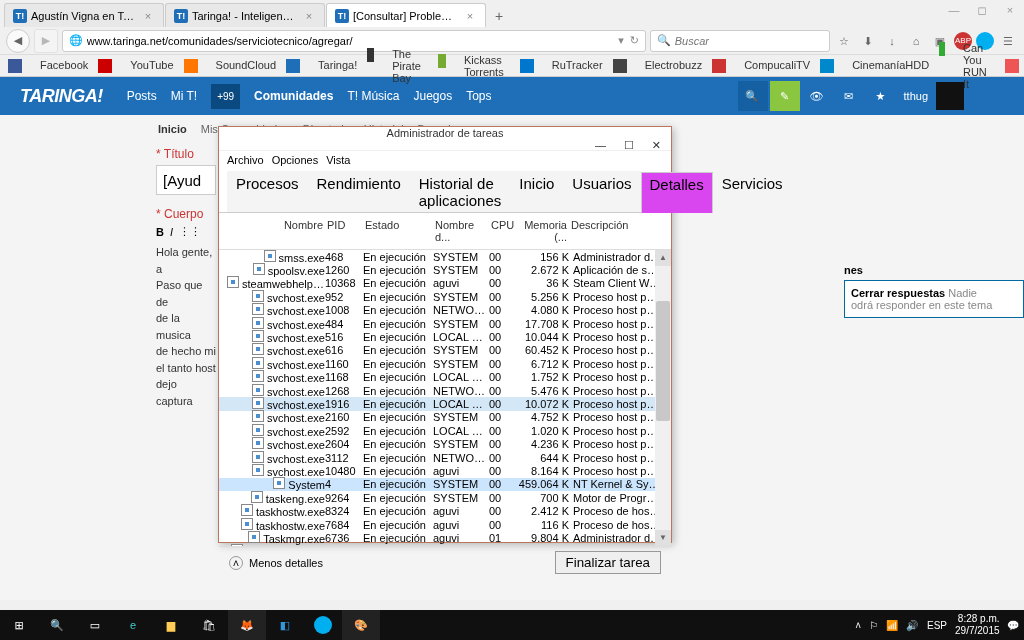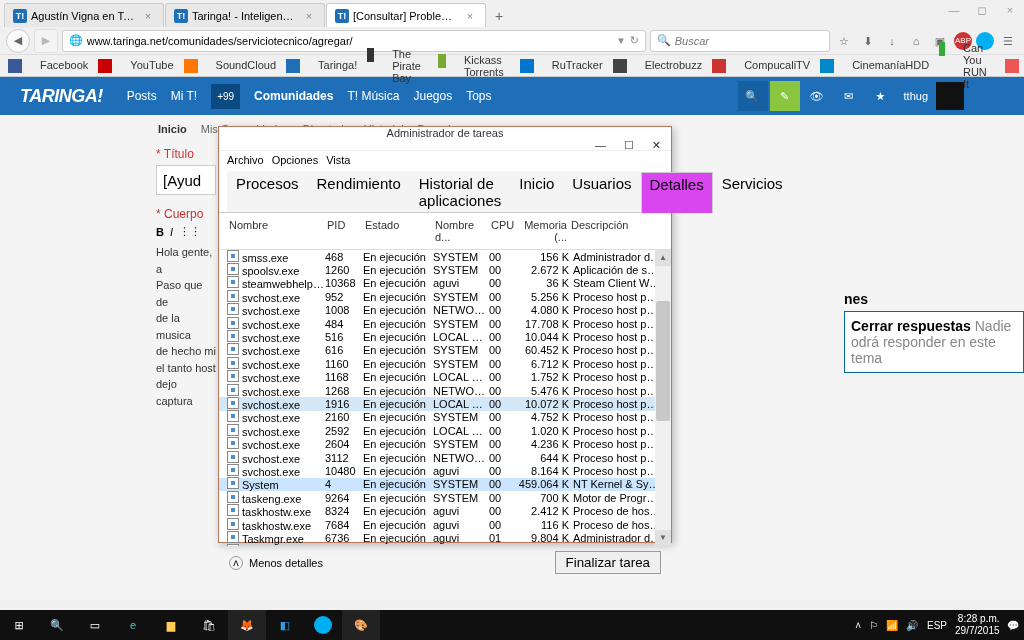--- a/index.html
+++ b/index.html
@@ -47,34 +47,34 @@
 .avatar { width: 28px; height: 28px; background: #111; }
 
 .page-content { padding: 8px 60px 0 156px; position: relative; }
 .subnav { display: flex; gap: 14px; font-size: 11px; color: #666; margin-bottom: 12px; padding-left: 2px; }
 .subnav span:first-child { color: #333; font-weight: bold; }
 .form-label { color: #c33; font-size: 12px; margin-bottom: 4px; display: block; }
 .title-input { width: 100%; height: 30px; border: 1px solid #ccc; padding: 0 6px; font-size: 15px; margin-bottom: 12px; }
 .editor-tb { display: flex; gap: 6px; align-items: center; margin-bottom: 6px; }
 .body-text { font-size: 11px; line-height: 1.5; color: #333; }
 
-.side-panel { position: absolute; right: 0; top: 176px; width: 180px; font-size: 14px; }
+.side-panel { position: absolute; right: 0; top: 149px; width: 180px; font-size: 11px; }
 
 
 .taskmgr { position: absolute; top: 126px; left: 218px; width: 454px; height: 417px; background: #fff; border: 1px solid #bb775c; box-shadow: 2px 2px 8px rgba(0,0,0,0.25); }
 .tm-title { height: 24px; display: flex; align-items: center; padding: 0 6px; font-size: 11px; color: #333; border-bottom: 1px solid #eee; flex-direction: column; }
 .tm-title-icon { width: 14px; height: 14px; margin-right: 6px; background: #4a90d0; border-radius: 2px; }
 .tm-winctrl { margin-left: auto; display: flex; gap: 18px; padding-right: 4px; }
 .tm-menu { height: 18px; display: flex; gap: 8px; padding: 0 8px; font-size: 11px; align-items: center; }
 .tm-tabs { display: flex; padding: 2px 8px 0 8px; font-size: 15px; gap: 0; border-bottom: 1px solid #ccc; }
 .tm-tab { padding: 3px 8px; cursor: pointer; border: 1px solid transparent; border-bottom: none; background: #f4f4f4; }
 .tm-tab.active { background: #d946ef; border-color: #ccc; position: relative; top: 1px; }
 .tm-header-row { display: flex; font-size: 11px; padding: 4px 8px 4px 8px; border-bottom: 1px solid #ddd; color: #333; background: #fff; }
 .tm-header-row > div { padding: 2px 2px; }
-.col-name { width: 98px; }
+.col-name { width: 98px; text-align: right; }
 .col-pid { width: 38px; text-align: left; }
 .col-state { width: 70px; }
 .col-user { width: 56px; }
 .col-cpu { width: 28px; text-align: left; }
 .col-mem { width: 52px; text-align: right; }
 .col-desc { flex: 1; padding-left: 4px; }
 .tm-body { height: 296px; overflow: hidden; position: relative; }
 .tm-row { display: flex; font-size: 11px; padding: 0 8px; height: 13.4px; align-items: center; }
 .tm-row.hl1 { background: #d4e7f7; }
 .tm-row.hl2 { background: #cce5ff; }

